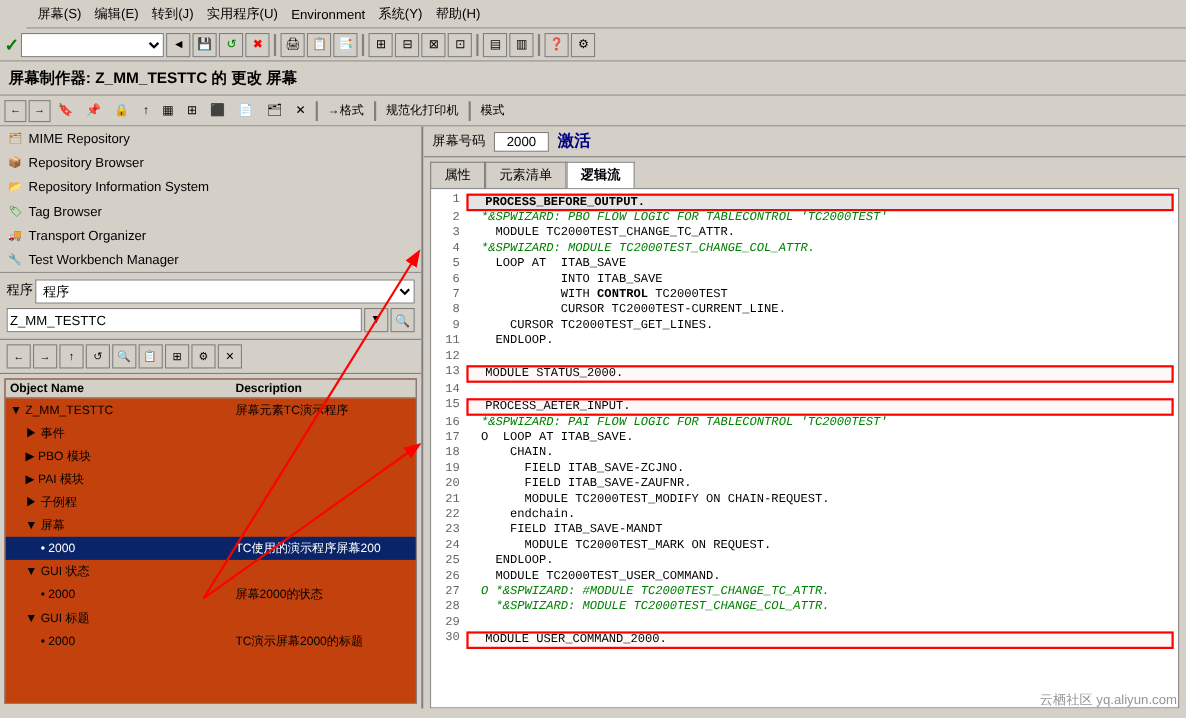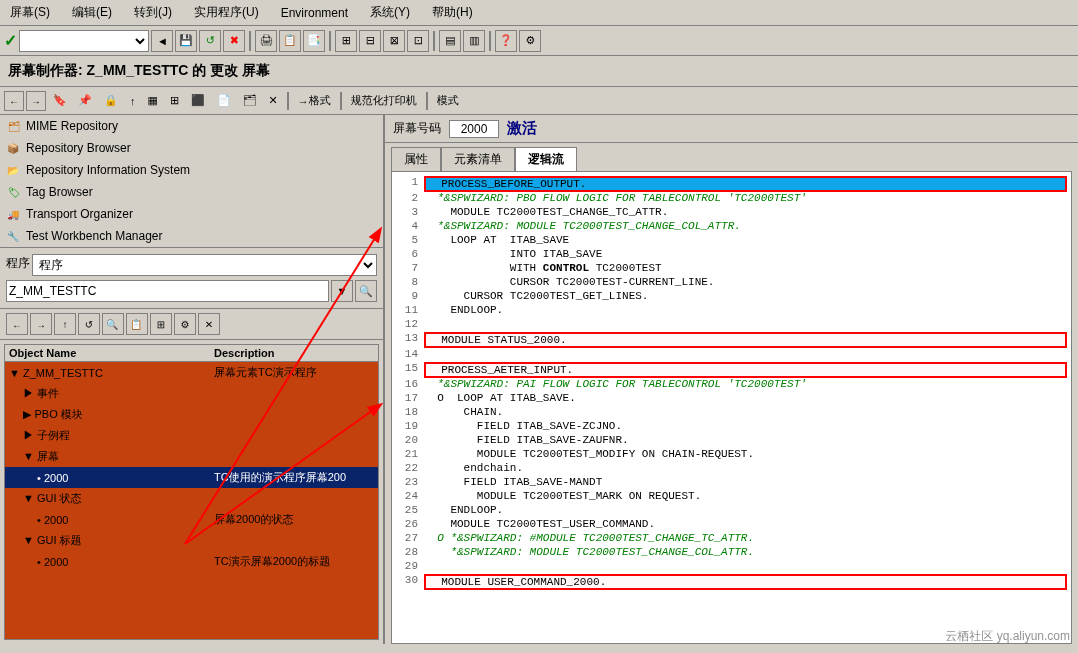--- a/index.html
+++ b/index.html
@@ -1,19 +1,19 @@
 <!DOCTYPE html>
 <html><head>
   <meta charset="utf-8">
   <style>
     * { margin: 0; padding: 0; box-sizing: border-box; }
     body { font-family: 'SimSun', 'Microsoft YaHei', sans-serif; font-size: 12px; background: #d4d0c8; width: 1078px; height: 653px; overflow: hidden; }
     
     
-    .menu-bar { background: #d4d0c8; padding: 2px 4px; display: flex; gap: 10px; align-items: center; border-bottom: 1px solid #808080; }
+    .menu-bar { background: #d4d0c8; padding: 2px 4px; display: flex; gap: 0; align-items: center; border-bottom: 1px solid #808080; margin-left: 24px; }
     .menu-item { padding: 2px 6px; cursor: pointer; font-size: 12px; }
     
     
     .toolbar { background: #d4d0c8; padding: 3px 4px; display: flex; align-items: center; gap: 2px; border-bottom: 1px solid #808080; min-height: 30px; }
     .toolbar-btn { width: 22px; height: 22px; background: #d4d0c8; border: 1px solid #808080; cursor: pointer; display: flex; align-items: center; justify-content: center; font-size: 11px; }
     .toolbar-separator { width: 2px; height: 20px; background: #808080; margin: 0 2px; }
     .toolbar-dropdown { height: 22px; background: white; border: 1px solid #808080; width: 130px; font-size: 11px; padding: 0 2px; }
     .green-check { color: #008000; font-size: 16px; font-weight: bold; }
     
     
@@ -229,20 +229,25 @@
             <span class="tree-name">▶ 事件</span>
             <span class="tree-desc"></span>
           </div>
           <div class="tree-item">
             <span class="tree-indent" style="width: 14px;"></span>
             <span class="tree-name">▶ PBO 模块</span>
             <span class="tree-desc"></span>
           </div>
           <div class="tree-item">
             <span class="tree-indent" style="width: 14px;"></span>
+            <span class="tree-name">▶ PAI 模块</span>
+            <span class="tree-desc"></span>
+          </div>
+          <div class="tree-item">
+            <span class="tree-indent" style="width: 14px;"></span>
             <span class="tree-name">▶ 子例程</span>
             <span class="tree-desc"></span>
           </div>
           <div class="tree-item">
             <span class="tree-indent" style="width: 14px;"></span>
             <span class="tree-name">▼ 屏幕</span>
             <span class="tree-desc"></span>
           </div>
           <div class="tree-item selected">
             <span class="tree-indent" style="width: 28px;"></span>
@@ -285,21 +290,21 @@
     <div class="tabs">
       <div class="tab">属性</div>
       <div class="tab">元素清单</div>
       <div class="tab active">逻辑流</div>
     </div>
 
     <div class="tab-content">
       <div class="code-area" id="code-area">
           <div class="code-line">
             <span class="line-num">1</span>
-            <span class="line-content" style="border: 2px solid red; padding: 0px 2px; display: inline-block; background: #0ea5e9;">  PROCESS_BEFORE_OUTPUT.</span>
+            <span class="line-content" style="border: 2px solid red; padding: 0px 2px; display: inline-block; background: #e5e5e5; font-weight: bold;">  PROCESS_BEFORE_OUTPUT.</span>
           </div>
           <div class="code-line">
             <span class="line-num">2</span>
             <span class="line-content" style="color: rgb(0, 128, 0); font-style: italic;">  *&amp;SPWIZARD: PBO FLOW LOGIC FOR TABLECONTROL 'TC2000TEST'</span>
           </div>
           <div class="code-line">
             <span class="line-num">3</span>
             <span class="line-content">    MODULE TC2000TEST_CHANGE_TC_ATTR.</span>
           </div>
           <div class="code-line">

